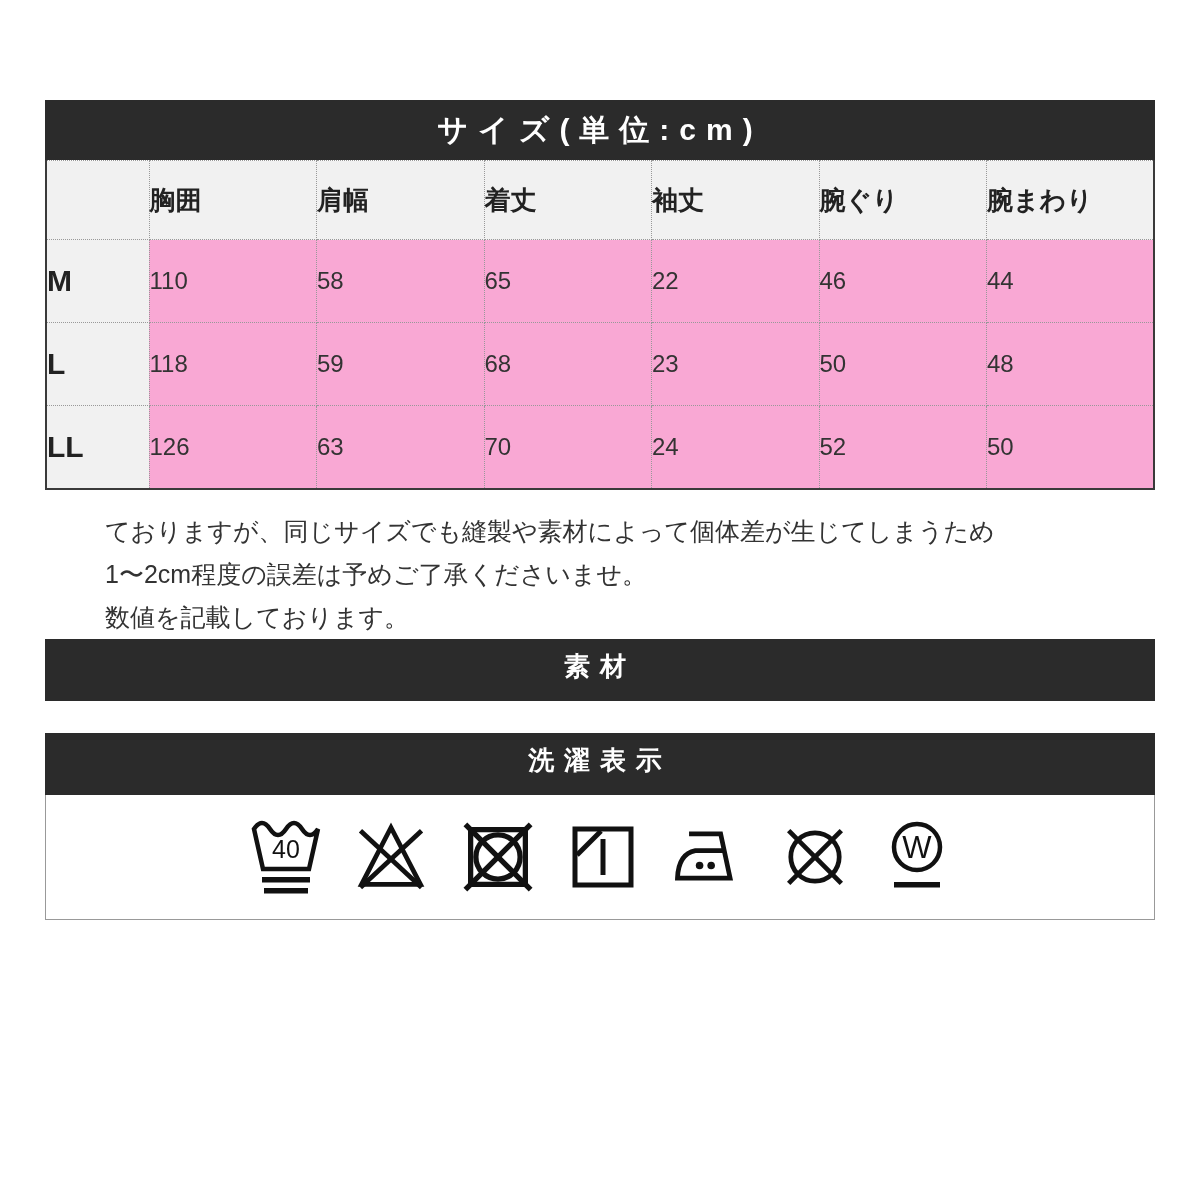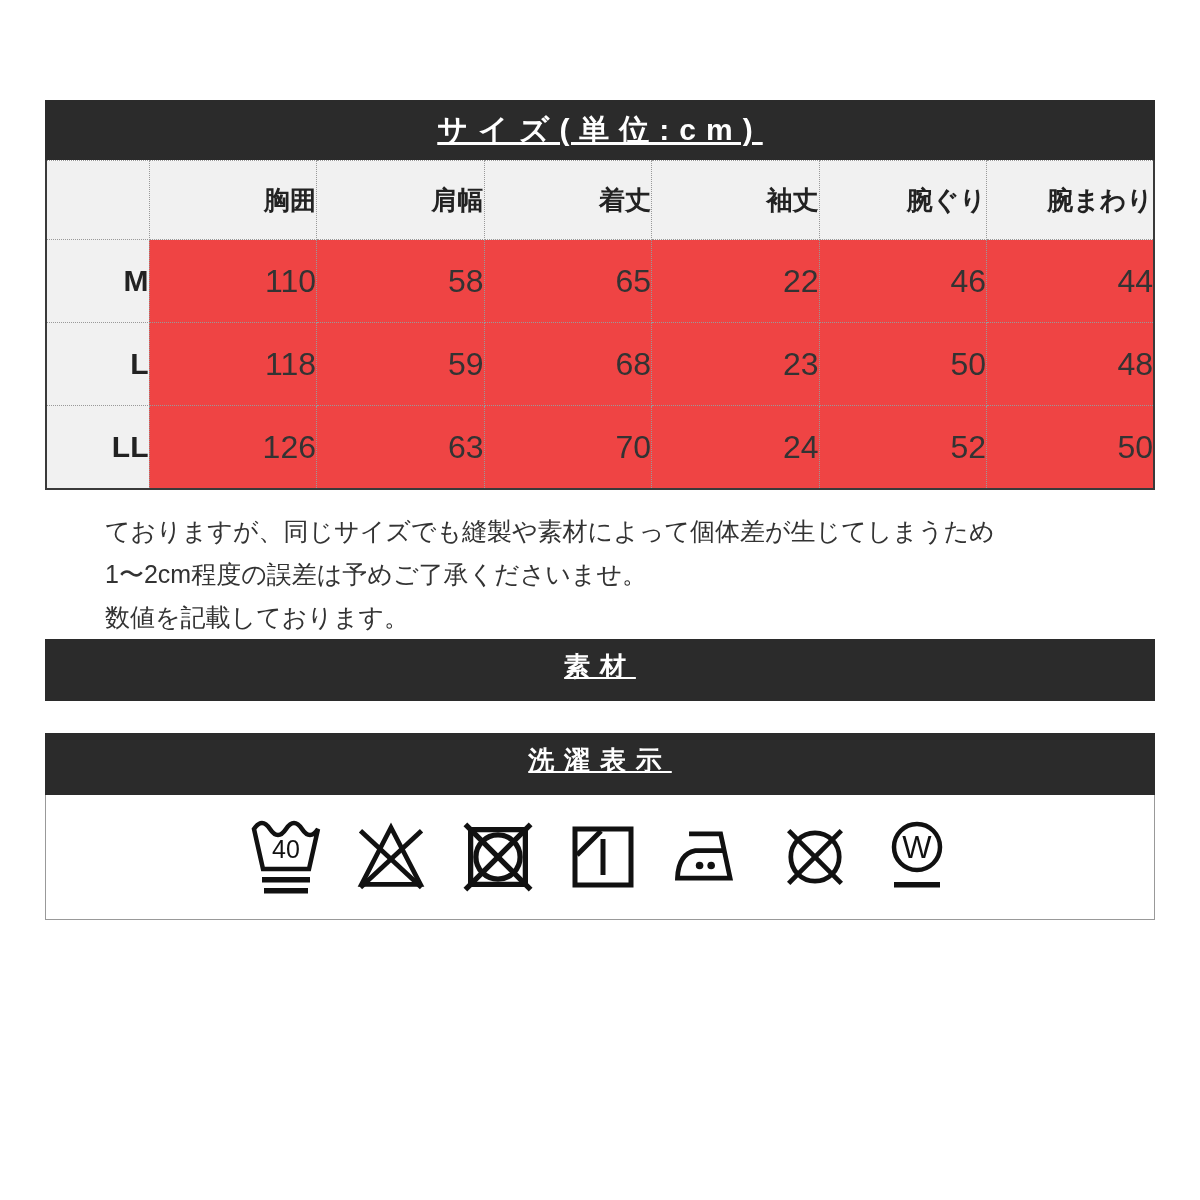--- a/index.html
+++ b/index.html
@@ -5,41 +5,41 @@
   html,body{margin:0;padding:0;}
   body{
     width:1200px;height:1200px;background:#ffffff;
     font-family:"Liberation Sans","DejaVu Sans",sans-serif;
     color:#333;overflow:hidden;
   }
   .page{padding:100px 45px 0 45px;}
 
   
   .bar{
-    background:#2b2b2b;color:#fff;text-align:center;font-weight:bold;text-decoration:underline;
+    background:#2b2b2b;color:#fff;text-align:center;font-weight:bold;
   }
   .size-bar{height:60px;line-height:60px;font-size:30px;letter-spacing:10px;}
   .sec-bar{height:62px;line-height:55px;font-size:26px;letter-spacing:0.38em;}
 
   
   table.size{
     width:100%;border-collapse:collapse;table-layout:fixed;
     border:2px solid #3a3a3a;border-top:none;
   }
   table.size th, table.size td{
-    border:1px dotted #999;text-align:right;vertical-align:middle;padding:0;
+    border:1px dotted #999;text-align:left;vertical-align:middle;padding:0;
   }
   table.size thead th{
     height:78px;background:#f1f1f1;font-size:26px;font-weight:bold;color:#222;
   }
   table.size tbody th{
     background:#f1f1f1;font-size:30px;font-weight:bold;color:#222;
   }
   table.size td{
-    height:82px;background:#ef4444;font-size:32px;font-weight:normal;color:#333;
+    height:82px;background:#f9a8d4;font-size:24px;font-weight:normal;color:#333;
   }
 
   
   .notes{margin:20px 0 0 30px;font-size:25px;line-height:43px;color:#333;}
   .note-line{padding-left:30px;}
   .note-line.first{padding-left:0;}
 
   
   .box{border:1px solid #999;border-top:none;background:#fff;}
   .material-box{

